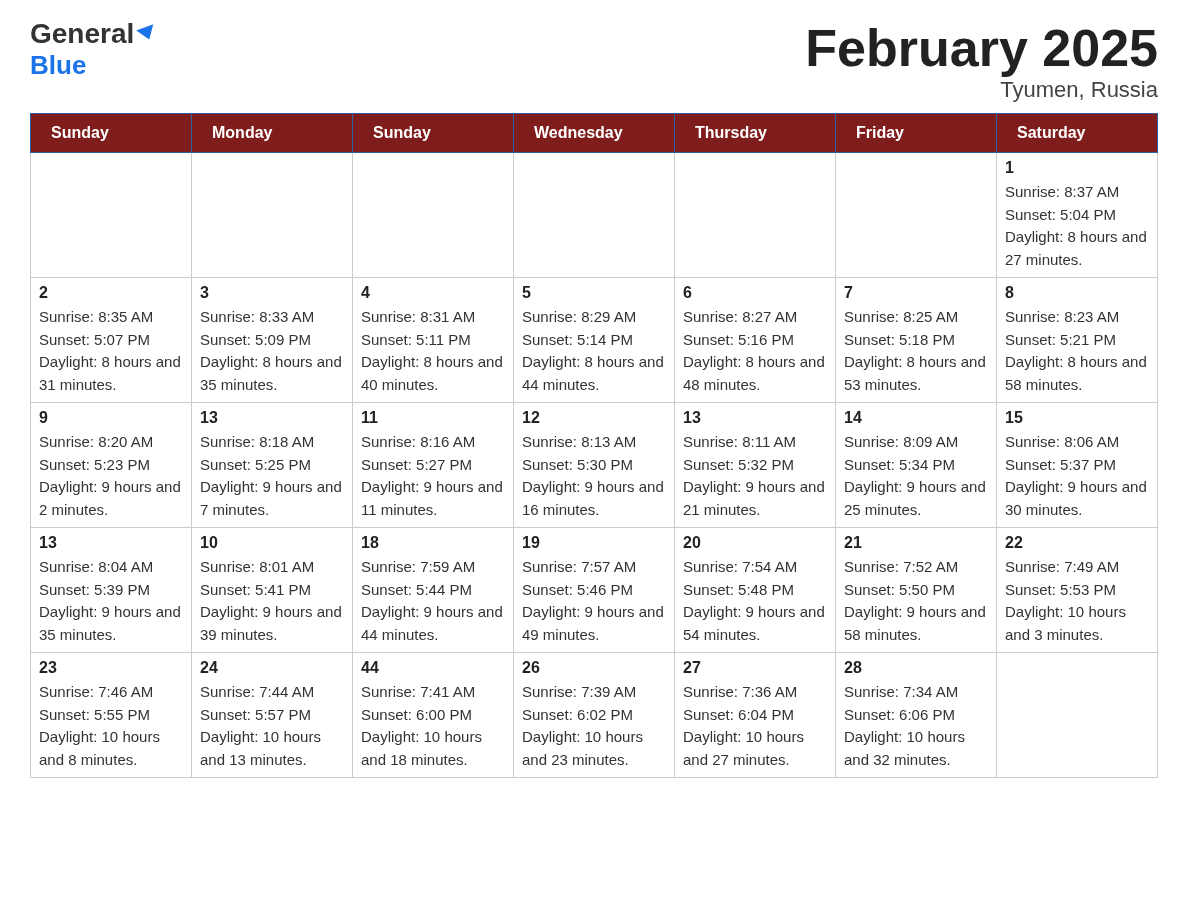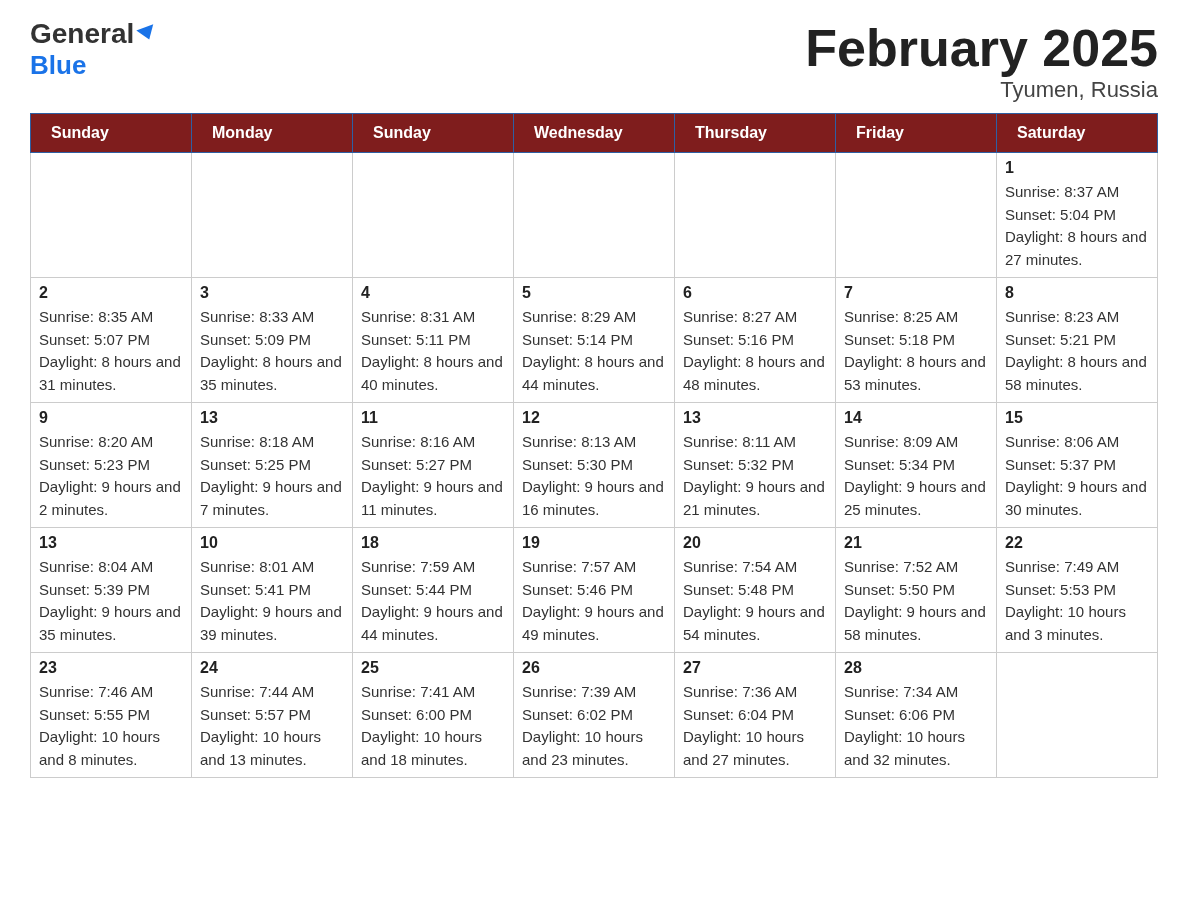--- a/index.html
+++ b/index.html
@@ -228,21 +228,21 @@
       <tr class="row-border">
         <td>
           <span class="day-number">23</span>
           <div class="day-info">Sunrise: 7:46 AM<br>Sunset: 5:55 PM<br>Daylight: 10 hours and 8 minutes.</div>
         </td>
         <td>
           <span class="day-number">24</span>
           <div class="day-info">Sunrise: 7:44 AM<br>Sunset: 5:57 PM<br>Daylight: 10 hours and 13 minutes.</div>
         </td>
         <td>
-          <span class="day-number">25</span>
+          <span class="day-number">44</span>
           <div class="day-info">Sunrise: 7:41 AM<br>Sunset: 6:00 PM<br>Daylight: 10 hours and 18 minutes.</div>
         </td>
         <td>
           <span class="day-number">26</span>
           <div class="day-info">Sunrise: 7:39 AM<br>Sunset: 6:02 PM<br>Daylight: 10 hours and 23 minutes.</div>
         </td>
         <td>
           <span class="day-number">27</span>
           <div class="day-info">Sunrise: 7:36 AM<br>Sunset: 6:04 PM<br>Daylight: 10 hours and 27 minutes.</div>
         </td>

